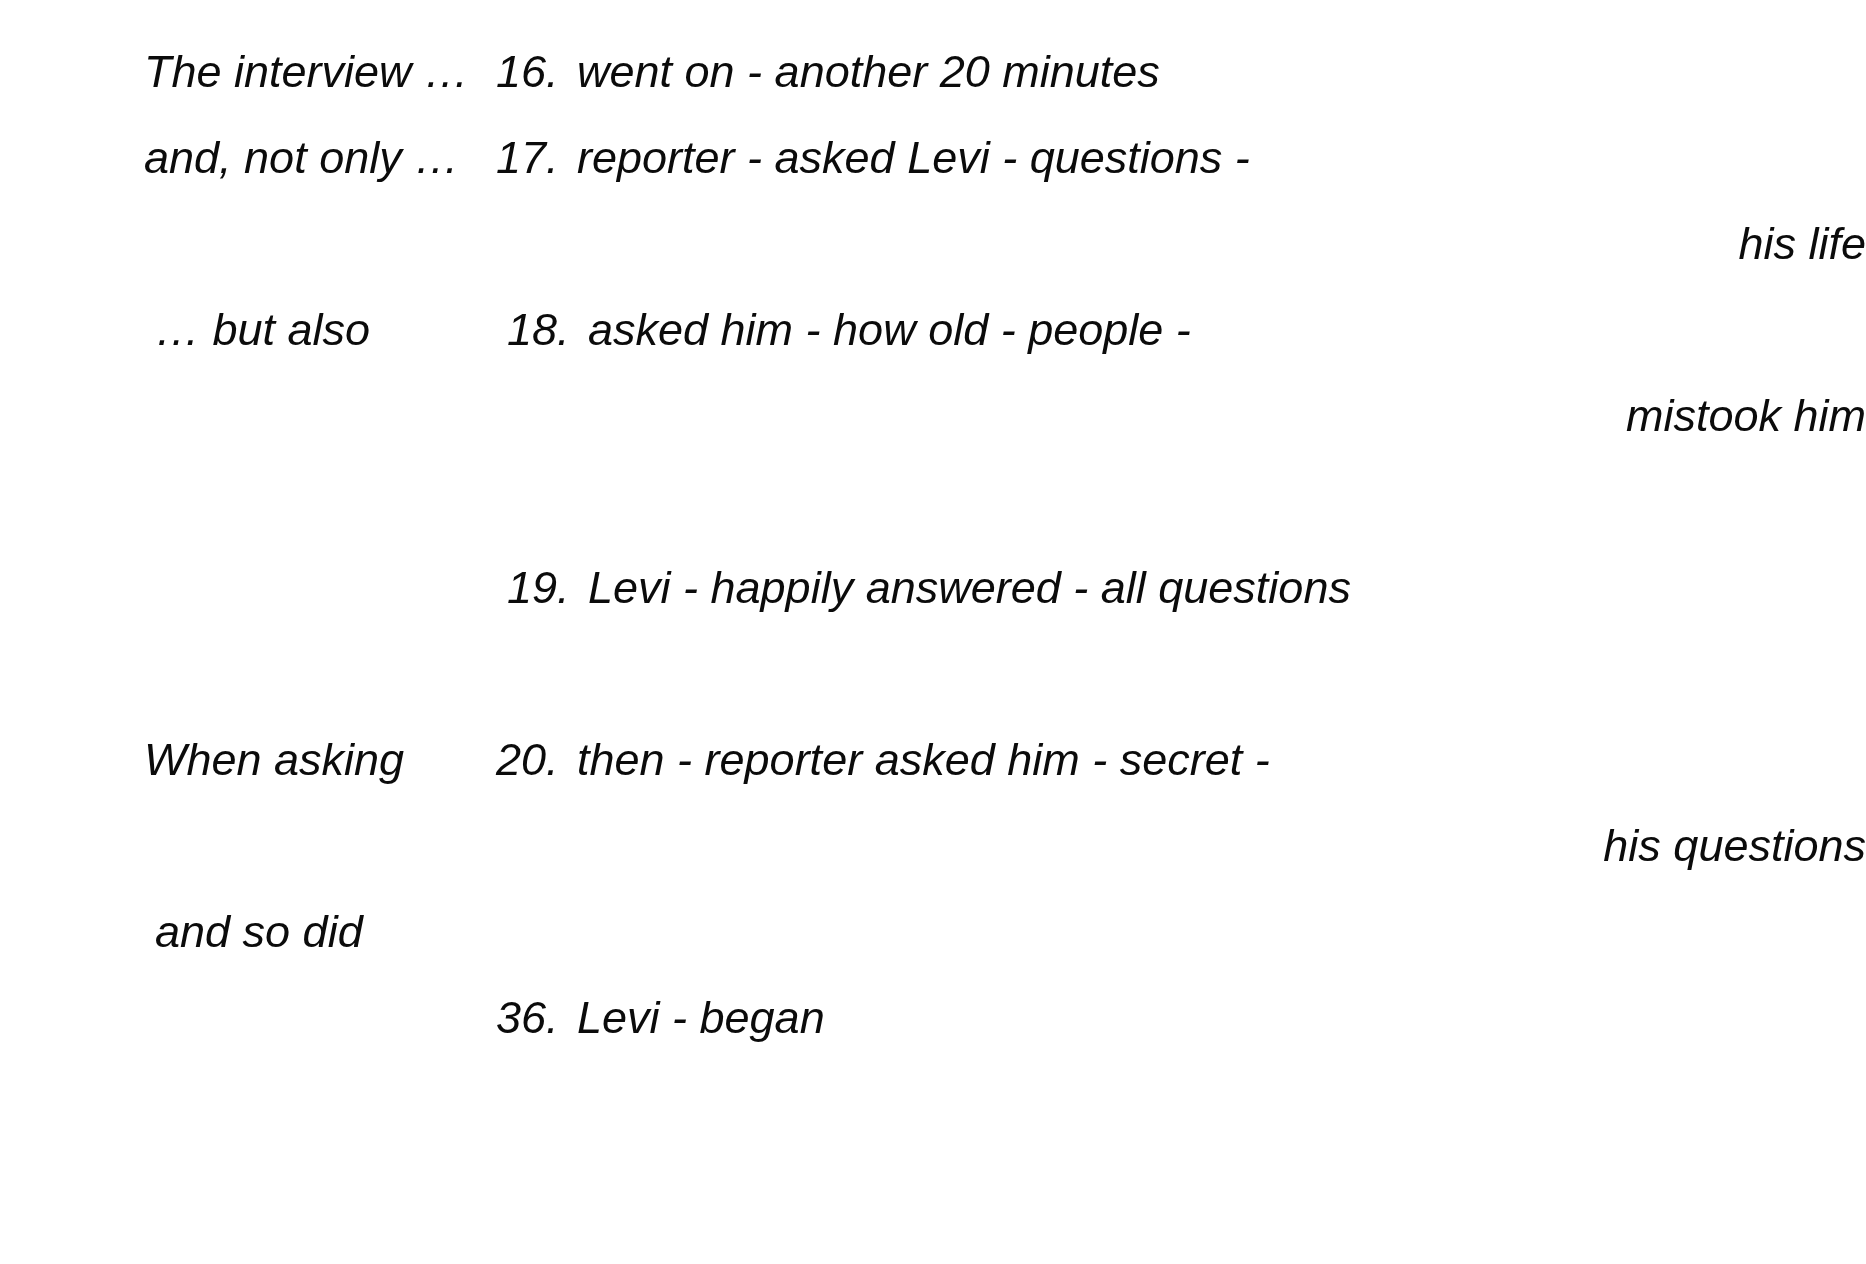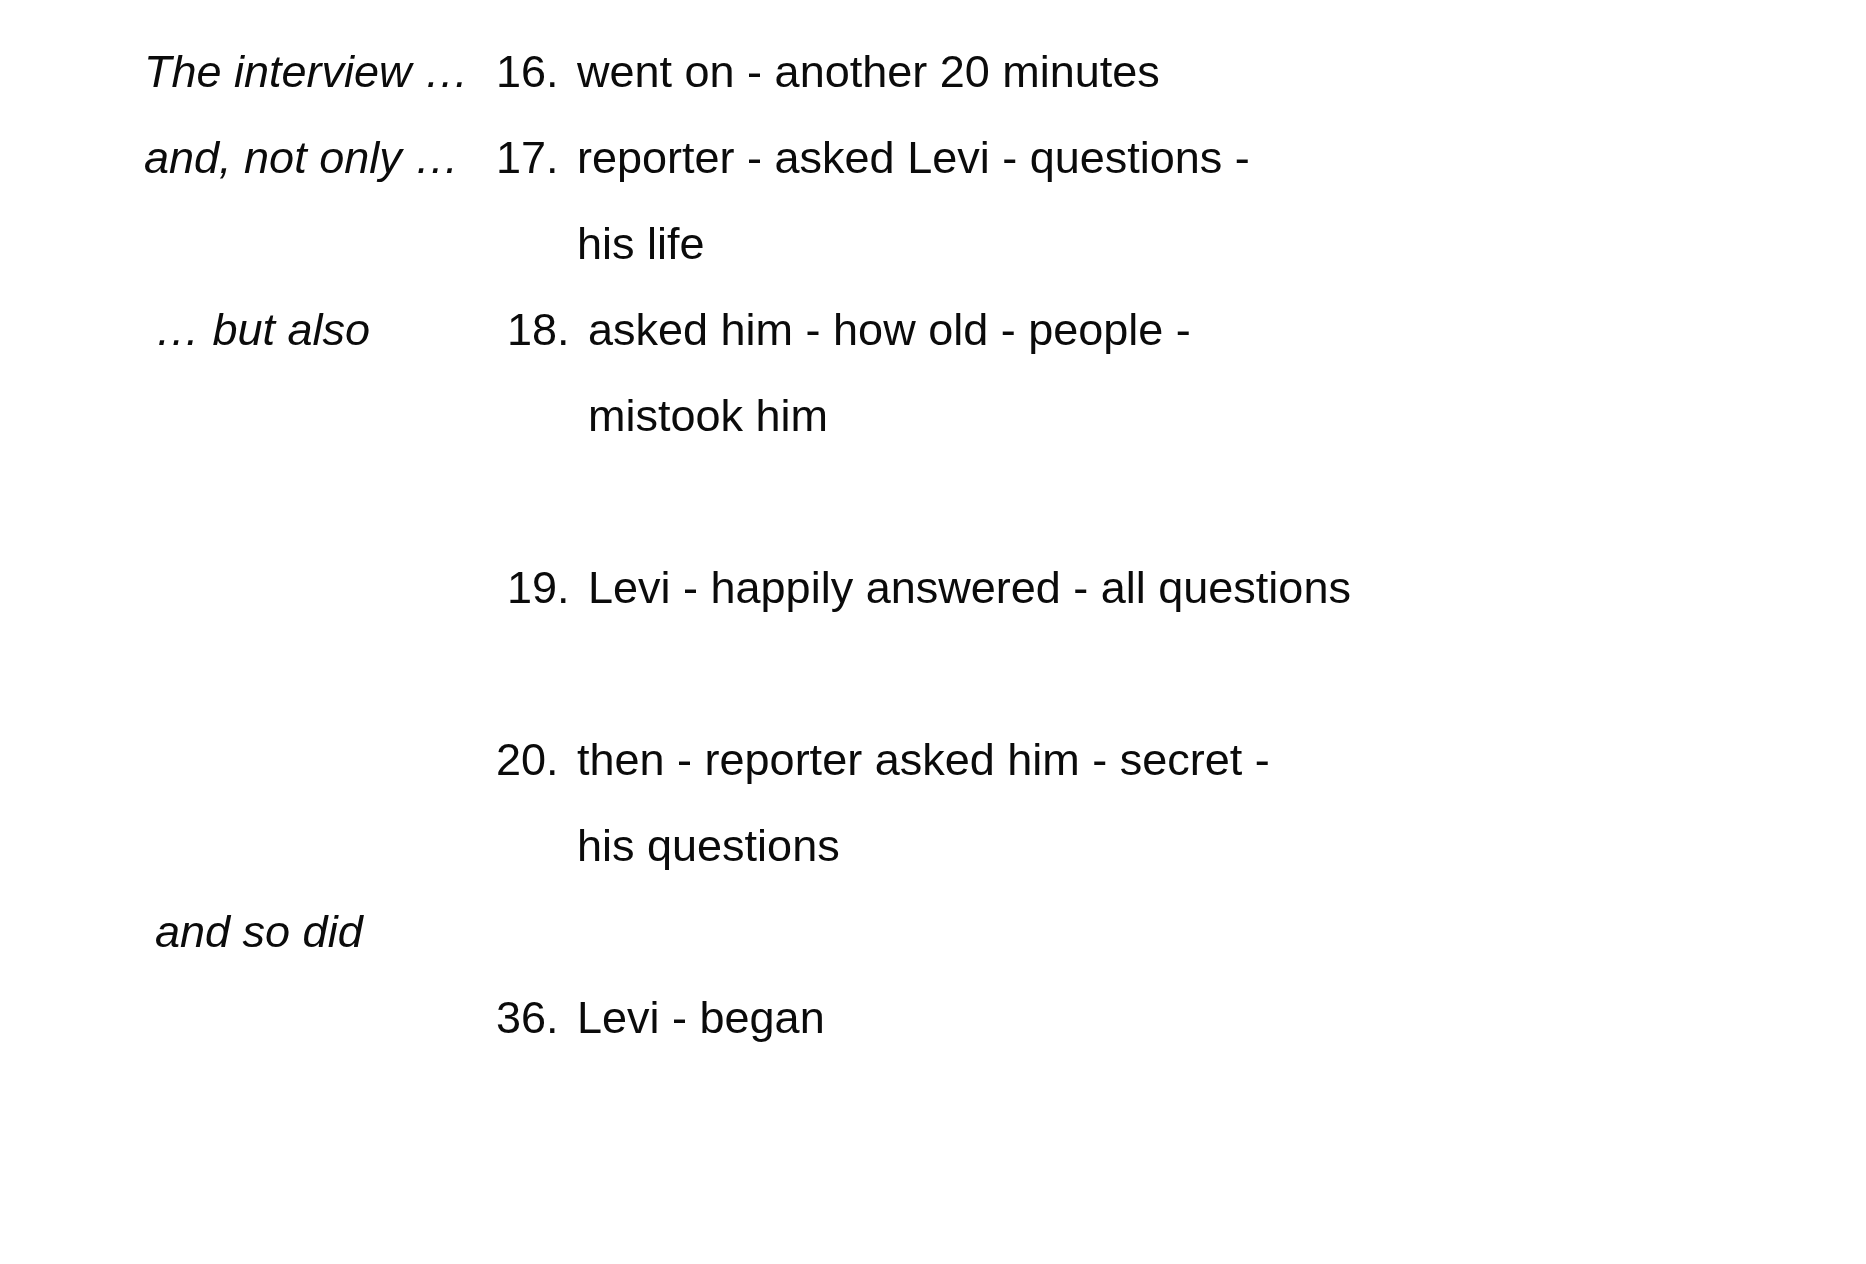--- a/index.html
+++ b/index.html
@@ -33,27 +33,29 @@
   .cue {
     position: absolute;
     left: 0;
     top: 0;
     font-style: italic;
     white-space: nowrap;
   }
   .line {
     margin-left: 352px;   
     white-space: nowrap;
+    font-style: italic;
   }
   .line .num {
     display: inline-block;
     width: 81px;          
   }
   .line.cont {
     padding-left: 81px;
+    text-align: right;
   }
 </style>
 </head>
 <body>
 
 <div class="doc">
 
   <div class="item">
     <span class="cue">The interview …</span>
     <div class="line"><span class="num">16.</span><span class="txt">went on - another 20 minutes</span></div>
@@ -70,20 +72,21 @@
     <div class="line"><span class="num">18.</span><span class="txt">asked him - how old - people -</span></div>
     <div class="line cont"><span class="txt">mistook him</span></div>
   </div>
 
   <div class="item gap-after">
     <span class="cue"></span>
     <div class="line"><span class="num">19.</span><span class="txt">Levi - happily answered - all questions</span></div>
   </div>
 
   <div class="item">
+    <span class="cue">When asking</span>
     <div class="line"><span class="num">20.</span><span class="txt">then - reporter asked him - secret -</span></div>
     <div class="line cont"><span class="txt">his questions</span></div>
   </div>
 
 
   <div class="item gap-after">
     <span class="cue">and so did</span>
   </div>
 
   <div class="item">

